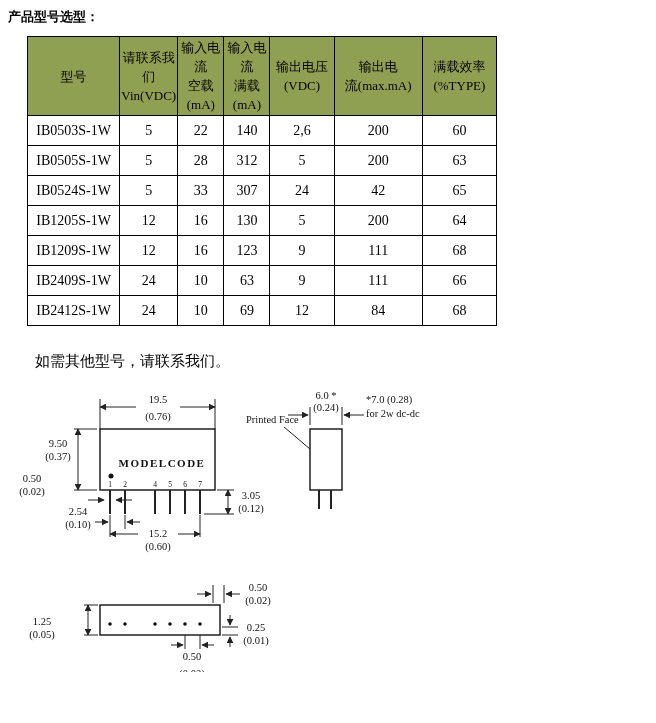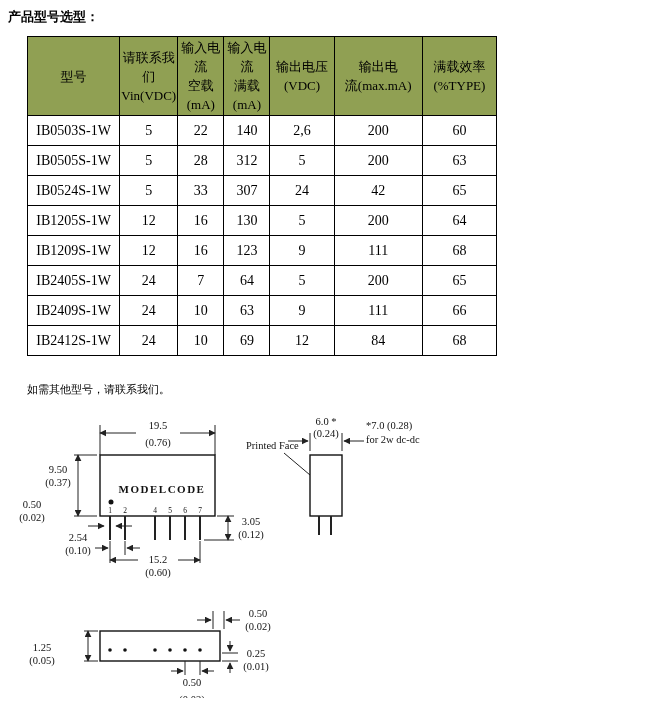--- a/index.html
+++ b/index.html
@@ -19,21 +19,21 @@
   table.spec th{
     background:var(--color-header_bg,#90A053);
     font-size:13px;font-weight:normal;text-align:center;
     vertical-align:middle;height:62px;padding:1px 1px;
   }
   table.spec th .hl{line-height:19px;}
   table.spec td{
     text-align:center;font-size:14px;height:29px;padding:0 2px;
     background:#fff;
   }
-  .note{margin:26px 0 0 27px;font-size:11px;}
+  .note{margin:26px 0 0 35px;font-size:15px;}
   svg.drawing{display:block;margin:16px 0 0 0;}
   svg.drawing text{
     font-family:"Liberation Serif", serif;font-size:10.5px;fill:#111;
     text-anchor:middle;
   }
   svg.drawing text.ta-start{text-anchor:start;}
   svg.drawing text.pin-num{font-size:7.5px;}
   svg.drawing text.modelcode{font-size:11px;font-weight:bold;letter-spacing:1.5px;}
   svg.drawing line{stroke:#222;stroke-width:1;}
   svg.drawing line.thick{stroke-width:2;}
@@ -128,29 +128,20 @@
     <tr>
       <td>IB1209S-1W</td>
       <td>12</td>
       <td>16</td>
       <td>123</td>
       <td>9</td>
       <td>111</td>
       <td>68</td>
     </tr>
     <tr>
-      <td>IB2405S-1W</td>
-      <td>24</td>
-      <td>7</td>
-      <td>64</td>
-      <td>5</td>
-      <td>200</td>
-      <td>65</td>
-    </tr>
-    <tr>
       <td>IB2409S-1W</td>
       <td>24</td>
       <td>10</td>
       <td>63</td>
       <td>9</td>
       <td>111</td>
       <td>66</td>
     </tr>
     <tr>
       <td>IB2412S-1W</td>

